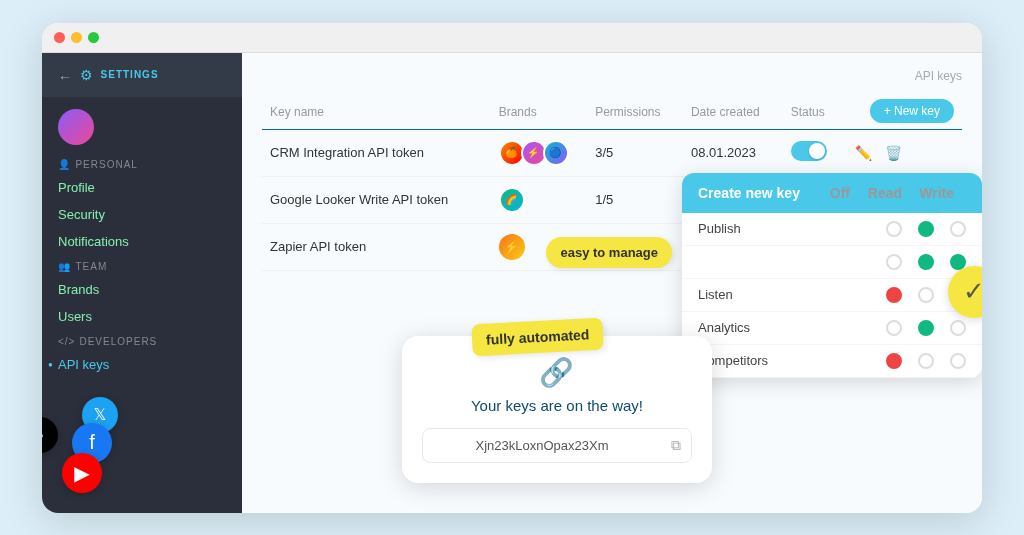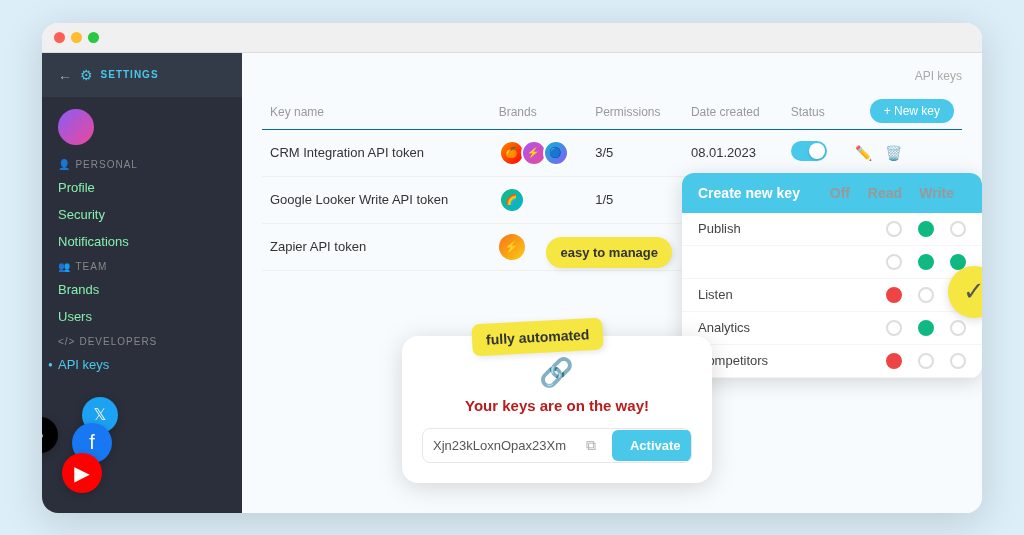--- a/index.html
+++ b/index.html
@@ -264,22 +264,22 @@
       z-index: 20;
       text-align: center;
     }
     .link-icon {
       font-size: 28px;
       color: #4ac8ea;
       margin-bottom: 8px;
     }
     .activation-title {
       font-size: 15px;
-      color: #b91c1c;
-      font-weight: 700;
+      color: #0c4a6e;
+      font-weight: 400;
       margin-bottom: 14px;
     }
     .key-field-row {
       display: flex;
       align-items: center;
       border: 1.5px solid #e5e7eb;
       border-radius: 8px;
       overflow: hidden;
     }
     .key-value {
@@ -533,21 +533,20 @@
 
         <div class="checkmark-circle">✓</div>
       </div>
 
       <div class="activation-popup">
         <div class="link-icon">🔗</div>
         <div class="activation-title">Your keys are on the way!</div>
         <div class="key-field-row">
           <span class="key-value">Xjn23kLoxnOpax23Xm</span>
           <button class="copy-btn">⧉</button>
-          <button class="activate-btn">Activate</button>
         </div>
       </div>
 
       <div class="badge-automated">fully automated</div>
 
       <div class="badge-easy">easy to manage</div>
     </div>
   </div>
 </div>
 

